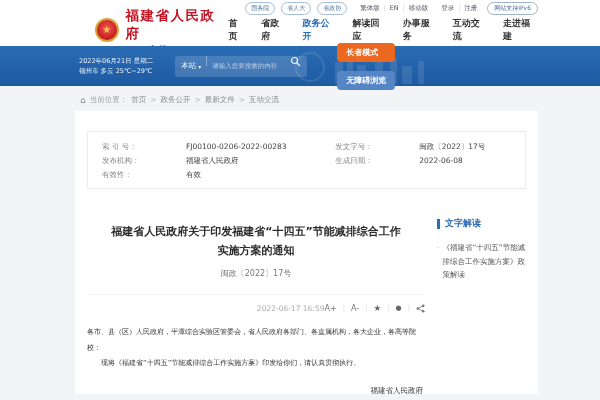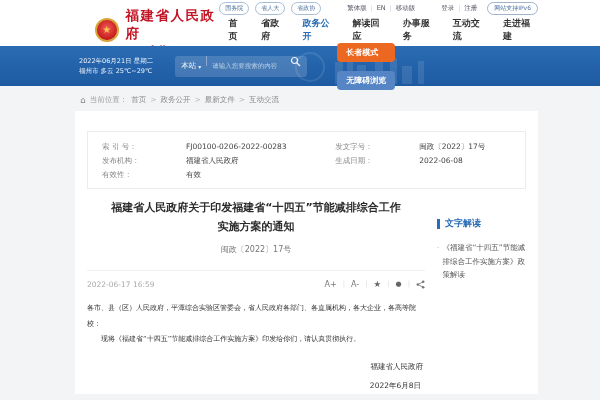--- a/index.html
+++ b/index.html
@@ -21,21 +21,21 @@
   }
   .seplist { display:flex; align-items:center; }
   .seplist > span.mini { color:#556; cursor:pointer; }
   .seplist > span.mini:not(:first-child)::before {
     content:"|"; color:#ccc; margin:0 4px; font-size:6px;
   }
   .ipv6 {
     border:1px solid #9fb3cc; border-radius:8px; padding:1px 6px;
     color:#4a6f9d; font-size:6px; margin-left:4px; cursor:pointer;
   }
-  .grp { margin-left:20px; }
+  .grp { margin-left:7px; }
   
   .headrow {
     height:30px; background:#fff;
     display:flex; align-items:center; justify-content:space-between;
     padding:0 62px 2px 95px;
   }
   .logo { display:flex; align-items:center; gap:7px; cursor:pointer; }
   .emblem {
     width:24px; height:24px; border-radius:50%;
     background:radial-gradient(circle at 50% 42%, #ef5050 10%, #c01818 75%);
@@ -97,27 +97,27 @@
     margin:20px 12px 0; border:1px solid #ececec;
     padding:8px 14px 6px; display:flex; font-size:7.5px; line-height:14px;
   }
   .mcol-l { width:57%; } .mcol-r { width:43%; }
   .mrow { display:flex;gap:32px; }
   .mlabel { color:#888; width:52px; flex:none; }
   .mvalue { color:#444; }
   .contentrow { display:flex; }
   .maincol { width:352px; flex:none; padding:0 2px 0 12px; }
   .doc-title {
-    margin:10px auto 0; padding:0 20px; text-align:center;
+    margin:34px auto 0; padding:0 20px; text-align:center;
     font-size:11px; font-weight:bold; color:#2b2b2b; line-height:1.7;
   }
   .doc-subtitle { margin-top:8px; text-align:center; font-size:8px; color:#777; }
   .toolbar {
     margin-top:15px; border-top:1px solid #f0f0f0; padding-top:8px;
-    display:flex; justify-content:space-between; align-items:center;
+    display:flex; justify-content:flex-end; align-items:center;
   }
   .pubtime { font-size:7.5px; color:#aaa; }
   .actions { display:flex; align-items:center; font-size:8px; color:#777; }
   .actions > * { cursor:pointer; display:flex; align-items:center; }
   .actions > *:not(:last-child)::after {
     content:"|"; color:#e0e0e0; margin:0 6px; font-size:7px; cursor:default;
   }
   .star { color:#666; font-size:8.5px; }
   .circ { color:#666; font-size:7px; }
   .bodytext { margin-top:12px; font-size:7px; color:#333; line-height:2.2; padding-right:6px; }

